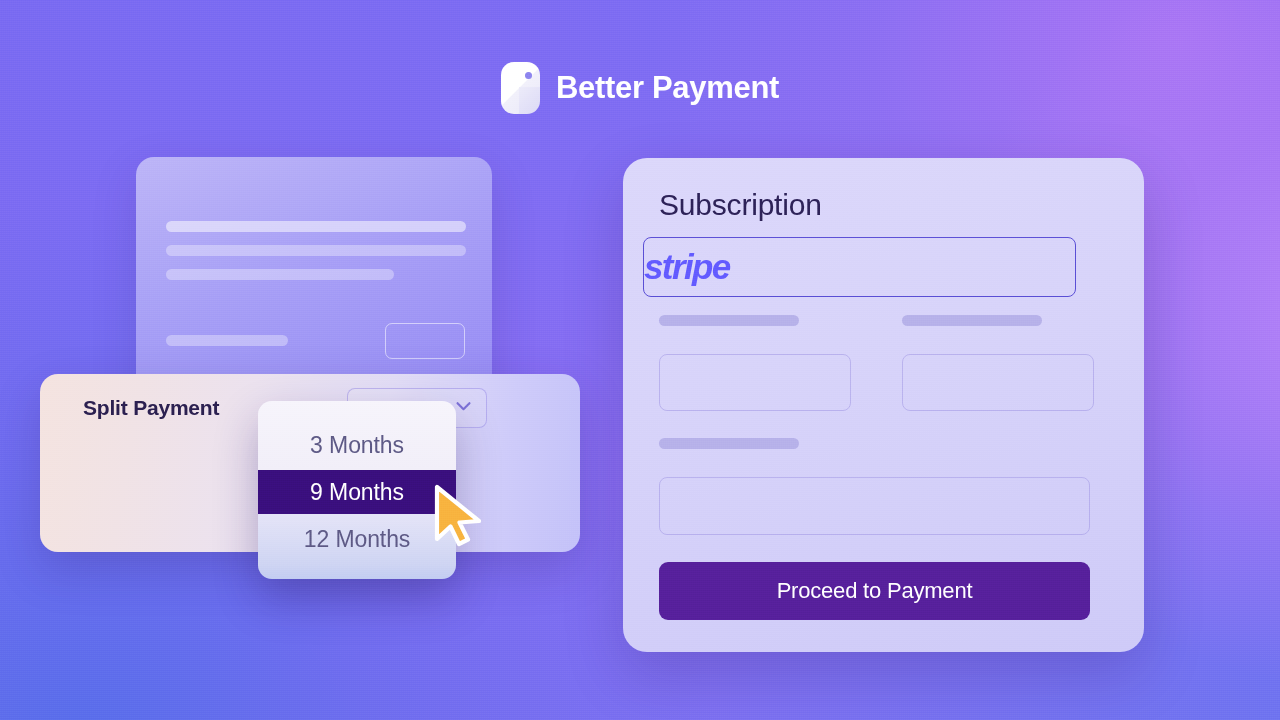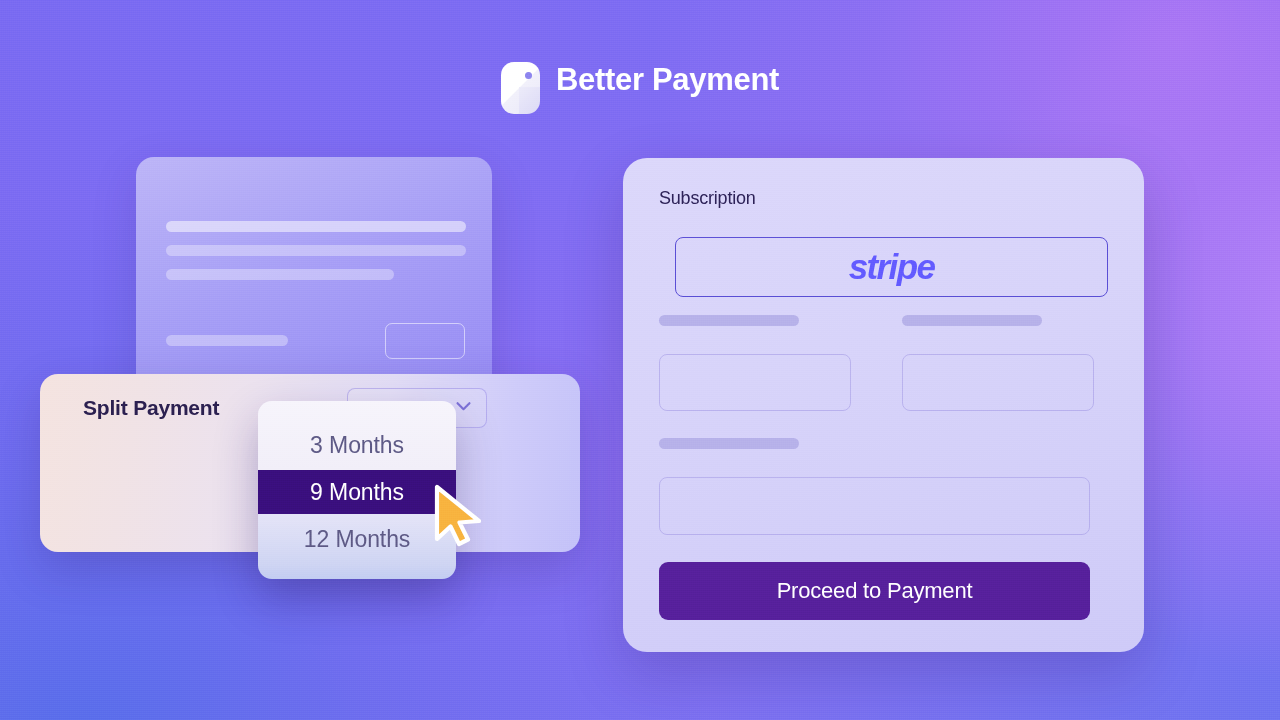--- a/index.html
+++ b/index.html
@@ -38,21 +38,21 @@
       repeating-linear-gradient(90deg,  rgba(255,255,255,0.08) 0px, rgba(255,255,255,0.08) 1px, rgba(0,0,0,0.08) 1px, rgba(0,0,0,0.08) 2px);
     mix-blend-mode: overlay;
   }
 
   
   #brand {
     position: absolute;
     left: 0; right: 0;
     top: 62px;
     display: flex;
-    align-items: flex-start;
+    align-items: center;
     justify-content: center;
     gap: 16px;
   }
   #brand-mark {
     width: 39px;
     height: 52px;
     position: relative;
     flex: none;
   }
   #brand-mark .sq {
@@ -206,36 +206,35 @@
     width: 521px;
     height: 494px;
     border-radius: 24px;
     background: linear-gradient(165deg, #dcd8fb 0%, #d8d4fa 40%, #d3cff9 72%, #cfcbf8 100%);
     box-shadow: 0 22px 58px rgba(45,25,105,0.22);
   }
   #sub-title {
     position: absolute;
     left: 36px;
     top: 30px;
-    font-size: 18px;
+    font-size: 30px;
     color: #2d2258;
     letter-spacing: -0.2px;
     font-weight: normal;
   }
   #stripe-box {
     position: absolute;
-    left: 52px;
+    left: 20px;
     top: 79px;
     width: 431px;
     height: 58px;
     border-radius: 8px;
     border: 1.5px solid #5b4fd6;
     display: flex;
     align-items: center;
-    justify-content: center;
   }
   #stripe-logo {
     font-size: 35px;
     font-weight: bold;
     font-style: italic;
     color: #635bff;
     letter-spacing: -1.6px;
   }
   .sub-bar {
     position: absolute;

